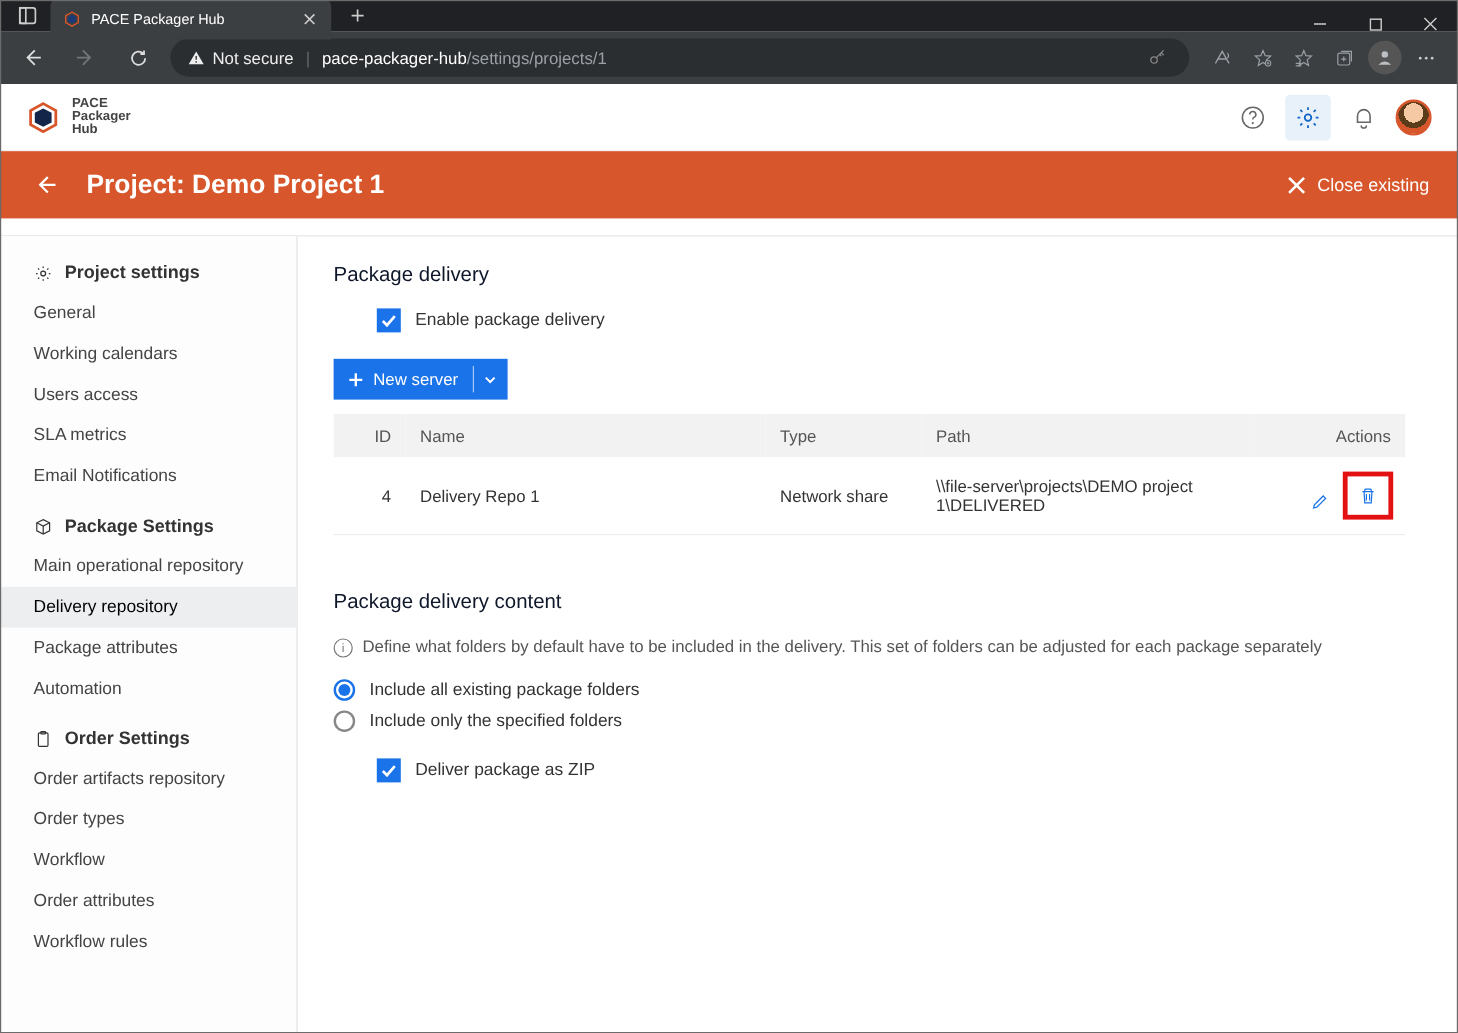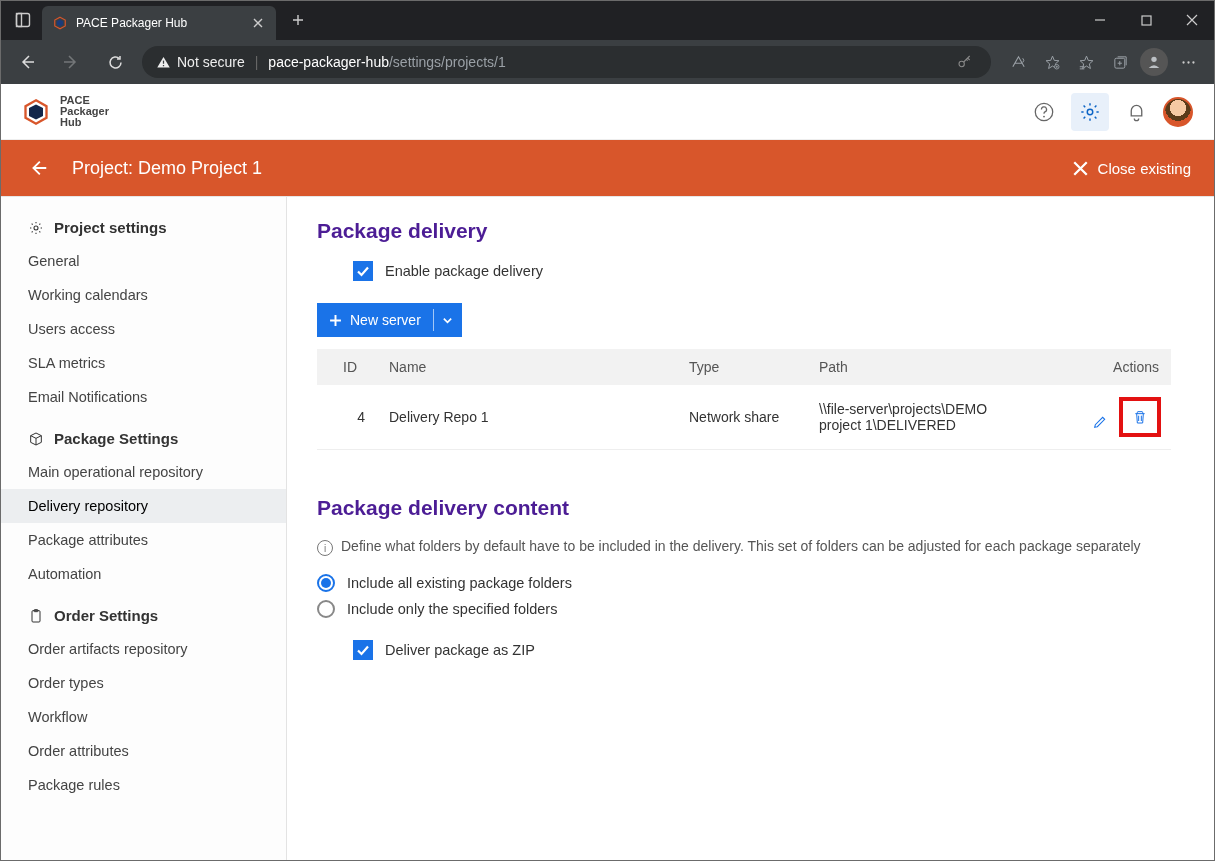--- a/index.html
+++ b/index.html
@@ -1,19 +1,19 @@
 <!DOCTYPE html>
 <html><head>
 <meta charset="utf-8">
 <style>
   * { margin: 0; padding: 0; box-sizing: border-box; font-family: 'Segoe UI', Tahoma, sans-serif; }
   html, body { width: 1215px; height: 861px; overflow: hidden; background: #fff; }
 
   
-  .browser-chrome { background: #202124; color: #cfcfcf; height: 40px; display: flex; align-items:center; padding: 0 6px; position:relative; }
+  .browser-chrome { background: #202124; color: #cfcfcf; height: 26px; display: flex; align-items:center; padding: 0 6px; position:relative; }
   .win-icon { width: 34px; height: 32px; display:flex; align-items:center; justify-content:center; margin-right:2px; }
   .tab { background: #3b3f42; height: 34px; width: 234px; border-radius: 6px 6px 0 0; display:flex; align-items:center; padding:0 10px; gap:8px; margin-top:6px; }
   .tab-favicon { width:16px; height:16px; display:flex; align-items:center; justify-content:center; }
   .tab-title { font-size:12px; color:#fff; flex:1; white-space:nowrap; overflow:hidden; text-overflow:ellipsis; }
   .tab-close { width:16px; height:16px; display:flex; align-items:center; justify-content:center; color:#ccc; }
   .new-tab { width:28px; height:28px; display:flex; align-items:center; justify-content:center; margin-left:8px; color:#ccc; font-size:16px; }
   .win-controls { position:absolute; right:0; top:0; height:40px; display:flex; }
   .win-btn { width:46px; height:40px; display:flex; align-items:center; justify-content:center; color:#ccc; }
 
   .url-bar-row { background: #3b3f42; height:44px; display:flex; align-items:center; padding:0 10px; gap:10px; }
@@ -33,43 +33,43 @@
   .logo-mark { width:28px; height:28px; }
   .logo-text { line-height:1; font-size:11px; color:#444; font-weight:600; }
   .app-header-right { margin-left:auto; display:flex; align-items:center; gap:8px; }
   .hdr-icon { width:38px; height:38px; border-radius:4px; display:flex; align-items:center; justify-content:center; color:#555; }
   .hdr-icon.active { background:#e8f0fa; color:#0c64c5; }
   .avatar { width:30px; height:30px; border-radius:50%; background:radial-gradient(circle at 50% 35%, #f5c9a3 0 38%, #5a3b1a 38% 60%, #d8562b 60% 100%); border:2px solid #d8562b; }
 
   
   .title-bar { height:56px; background:#d8562b; color:#fff; display:flex; align-items:center; padding:0 24px; gap:20px; }
   .title-bar .back { width:28px; height:28px; display:flex; align-items:center; justify-content:center; font-size:20px; }
-  .title-text { font-size:18px; font-weight:400; }
+  .title-text { font-size:22px; font-weight:700; }
   .close-settings { margin-left:auto; display:flex; align-items:center; gap:10px; font-size:15px; }
 
   
   .body-area { position:absolute; top:196px; left:0; right:0; bottom:0; display:flex; border-top:1px solid #e6e6e6; }
-  .sidebar { width:287px; border-right:1px solid #e3e3e3; background:#fdfdfd; padding:14px 0; overflow:hidden; }
+  .sidebar { width:248px; border-right:1px solid #e3e3e3; background:#fdfdfd; padding:14px 0; overflow:hidden; }
   .sb-group-hdr { display:flex; align-items:center; gap:10px; padding:8px 18px 8px 28px; font-weight:700; font-size:15px; color:#333; }
   .sb-item { padding:9px 18px 9px 28px; font-size:14.5px; color:#444; cursor:pointer; }
   .sb-item.active { background:#eceef0; color:#000000; }
   .sb-block-spacer { height:8px; }
 
   .main { flex:1; padding:22px 44px 20px 30px; overflow:auto; color:#323232; }
-  .section-title { color:#4c1d95; font-size:21px; font-weight:700; margin-bottom:18px; }
+  .section-title { color:#0f172a; font-size:17px; font-weight:400; margin-bottom:18px; }
   .check-row { display:flex; align-items:center; gap:12px; margin-bottom:22px; font-size:14.5px; color:#333;padding-left:36px; }
   .checkbox { width:20px; height:20px; background:#1a73e8; display:flex; align-items:center; justify-content:center; }
   .checkbox svg { width:14px; height:14px; }
   .new-server-btn { display:inline-flex; align-items:center; background:#1a73e8; color:#fff; height:34px; font-size:14px; }
   .new-server-btn .main-part { display:flex; align-items:center; gap:8px; padding:0 12px; }
   .new-server-btn .divider { width:1px; height:22px; background:rgba(255,255,255,0.6); }
   .new-server-btn .chev { width:28px; display:flex; align-items:center; justify-content:center; }
   .table { width:100%; margin-top:12px; border-collapse:collapse; font-size:14px; }
   .table thead th { text-align:left; background:#f2f2f2; font-weight:400; color:#555; padding:10px 12px; }
-  .table thead th:first-child { padding-left:26px; text-align:left; width:60px; }
+  .table thead th:first-child { padding-left:26px; text-align:right; width:60px; }
   .table tbody td { padding:12px 12px; border-bottom:1px solid #eee; color:#333; }
   .table tbody td:first-child { padding-left:26px; text-align:right; }
   .actions-cell { text-align:right; padding-right:10px !important; }
   .action-ico { display:inline-flex; width:22px; height:22px; align-items:center; justify-content:center; color:#1a73e8; margin-left:6px; }
   .del-hl { display:inline-flex; align-items:center; justify-content:center; width:42px; height:40px; border:4px solid #e31111; margin-left:4px; }
 
   .radio-row { display:flex; align-items:center; gap:12px; font-size:14.5px; color:#333; margin-bottom:8px; }
   .radio { width:18px; height:18px; border-radius:50%; border:2px solid #888; display:flex; align-items:center; justify-content:center; }
   .radio.checked { border-color:#1a73e8; }
   .radio.checked::after { content:''; width:10px; height:10px; border-radius:50%; background:#1a73e8; }
@@ -300,21 +300,21 @@
       <svg width="16" height="16" viewBox="0 0 24 24">
           <rect x="6" y="4" width="12" height="17" rx="1.5" fill="none" stroke="#333" stroke-width="1.5"></rect>
           <rect x="9" y="2.5" width="6" height="3" rx="1" fill="none" stroke="#333" stroke-width="1.5"></rect>
         </svg>
       <span>Order Settings</span>
     </div>
     <div class="sb-item">Order artifacts repository</div>
     <div class="sb-item">Order types</div>
     <div class="sb-item">Workflow</div>
     <div class="sb-item">Order attributes</div>
-    <div class="sb-item">Package rules</div>
+    <div class="sb-item">Workflow rules</div>
   </div>
 
   <div class="main">
     <div class="section-title">Package delivery</div>
 
     <div class="check-row">
       <span class="checkbox">
         <svg viewBox="0 0 14 14">
             <path d="M2 7.5 L5.5 11 L12 3.5" fill="none" stroke="#fff" stroke-width="2.2"></path>
           </svg>

